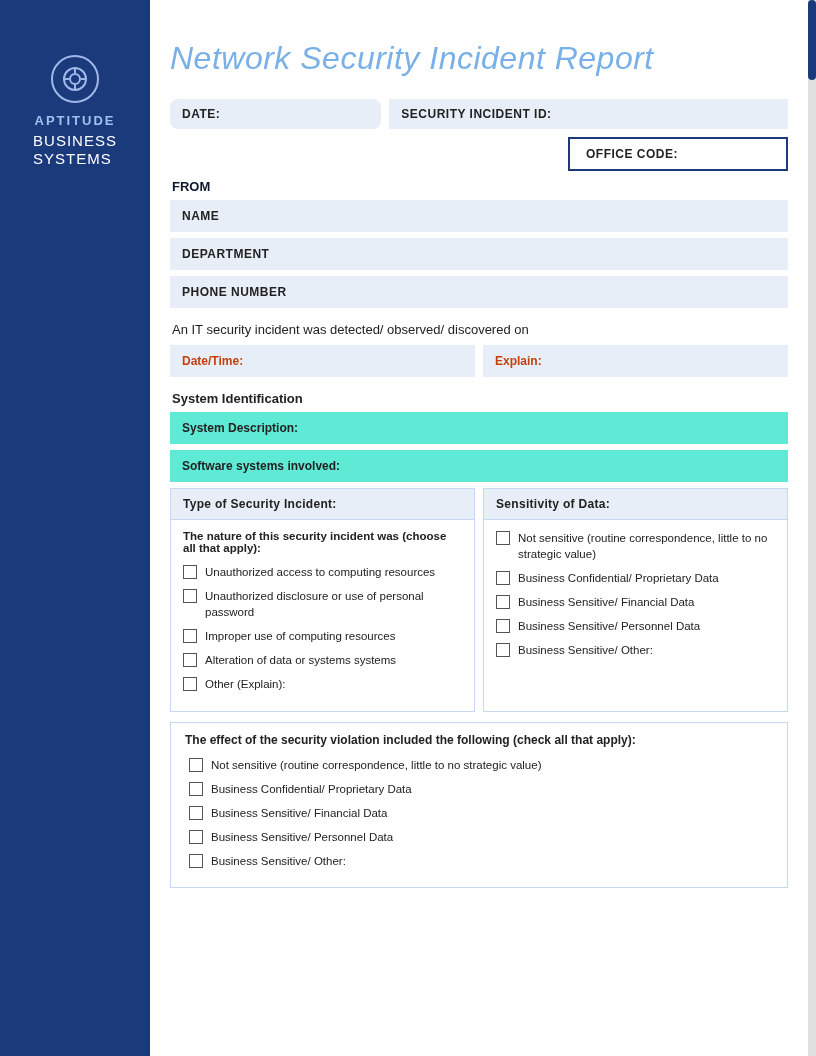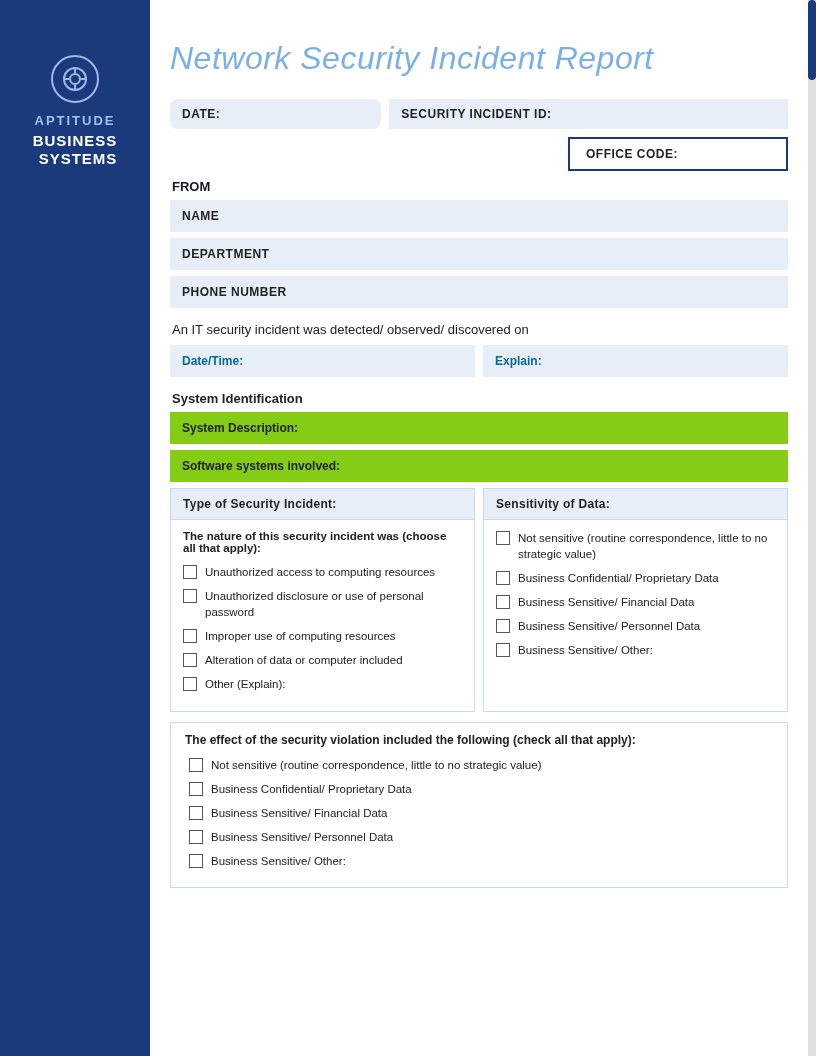--- a/index.html
+++ b/index.html
@@ -50,22 +50,22 @@
       font-size: 13px;
       font-weight: bold;
       letter-spacing: 2px;
       text-align: center;
       margin-bottom: 4px;
     }
 
     .sidebar-company-sub {
       color: #fff;
       font-size: 15px;
-      font-weight: bold;
-      text-align: right;
+      font-weight: normal;
+      text-align: left;
       letter-spacing: 1px;
       line-height: 1.2;
     }
 
     .scrollbar {
       position: absolute;
       right: 0;
       top: 0;
       width: 8px;
       height: 1056px;
@@ -167,21 +167,21 @@
       display: flex;
       gap: 8px;
       margin-bottom: 14px;
     }
 
     .detect-field {
       background: #e8eef8;
       padding: 9px 12px;
       font-size: 12px;
       font-weight: bold;
-      color: #0369a1;
+      color: #c2410c;
       flex: 1;
     }
 
     .priority-btn {
       background: #1a3a7c;
       color: #fff;
       padding: 9px 16px;
       font-size: 12px;
       font-weight: bold;
       letter-spacing: 0.3px;
@@ -195,21 +195,21 @@
     .section-label {
       font-size: 13px;
       font-weight: bold;
       color: #222;
       margin-bottom: 6px;
       margin-top: 4px;
       padding-left: 2px;
     }
 
     .system-desc-field {
-      background: #84cc16;
+      background: #5eead4;
       padding: 9px 12px;
       font-size: 12px;
       font-weight: bold;
       color: #222;
       width: 100%;
       margin-bottom: 6px;
     }
 
     .two-col-section {
       display: flex;
@@ -358,21 +358,21 @@
         <div class="checkbox-item">
           <div class="checkbox-sq"></div>
           <span class="checkbox-label">Unauthorized disclosure or use of personal password</span>
         </div>
         <div class="checkbox-item">
           <div class="checkbox-sq"></div>
           <span class="checkbox-label">Improper use of computing resources</span>
         </div>
         <div class="checkbox-item">
           <div class="checkbox-sq"></div>
-          <span class="checkbox-label">Alteration of data or computer included</span>
+          <span class="checkbox-label">Alteration of data or systems systems</span>
         </div>
         <div class="checkbox-item">
           <div class="checkbox-sq"></div>
           <span class="checkbox-label">Other (Explain):</span>
         </div>
       </div>
     </div>
 
     <div class="col-box">
       <div class="col-box-header">Sensitivity of Data:</div>

